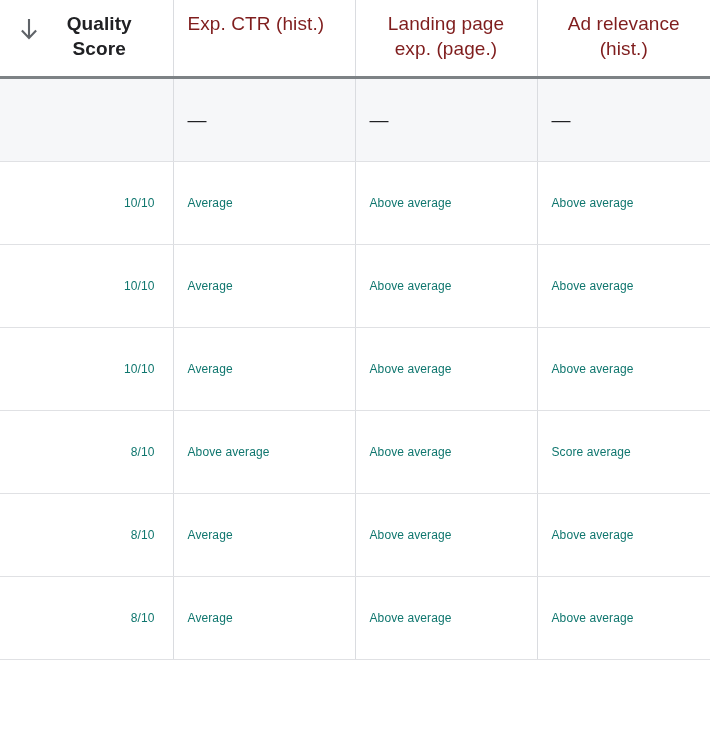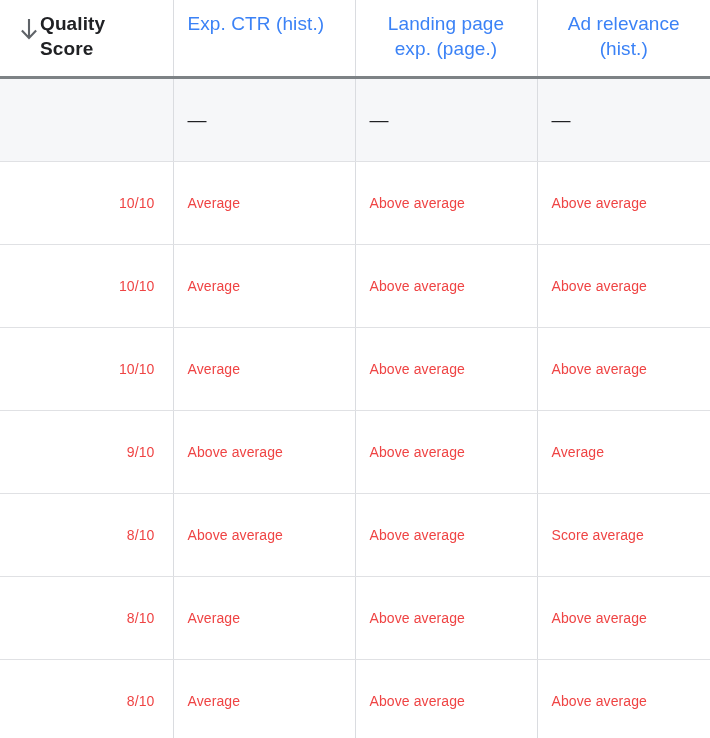--- a/index.html
+++ b/index.html
@@ -59,28 +59,28 @@
     flex: 0 0 auto;
     width: 22px;
     height: 26px;
     display: block;
     margin-top: 6px;
   }
 
   .head-label {
     font-size: 19px;
     line-height: 25px;
-    color: #3b82f6;
+    color: #7f1d1d;
     font-weight: 400;
     letter-spacing: 0.1px;
   }
   .head-label.bold {
     color: #202124;
     font-weight: 700;
-    text-align: left;
+    text-align: center;
   }
 
   
   tbody td {
     padding: 0;
     margin: 0;
     border-bottom: 1px solid #e0e1e4;
     vertical-align: middle;
     height: 83px;
     box-sizing: border-box;
@@ -92,23 +92,23 @@
     border-left: 1px solid #dadce0;
   }
 
   tr.summary-row td {
     background: #f6f7f9;
     height: 84px;
   }
 
   .cell-inner {
     padding: 0 14px;
-    font-size: 14px;
+    font-size: 12px;
     line-height: 28px;
-    color: #ef4444;
+    color: #0f766e;
     letter-spacing: 0.1px;
     word-wrap: break-word;
   }
   .cell-inner.num {
     text-align: right;
     padding-right: 18px;
   }
   .cell-inner.dash {
     color: #202124;
     font-size: 19px;
@@ -211,34 +211,20 @@
         </td>
         <td class="cell-lpe">
           <div class="cell-inner">Above average</div>
         </td>
         <td class="cell-adrel">
           <div class="cell-inner">Above average</div>
         </td>
       </tr>
       <tr>
         <td class="cell-score">
-          <div class="cell-inner num">9/10</div>
-        </td>
-        <td class="cell-ctr">
-          <div class="cell-inner">Above average</div>
-        </td>
-        <td class="cell-lpe">
-          <div class="cell-inner">Above average</div>
-        </td>
-        <td class="cell-adrel">
-          <div class="cell-inner">Average</div>
-        </td>
-      </tr>
-      <tr>
-        <td class="cell-score">
           <div class="cell-inner num">8/10</div>
         </td>
         <td class="cell-ctr">
           <div class="cell-inner">Above average</div>
         </td>
         <td class="cell-lpe">
           <div class="cell-inner">Above average</div>
         </td>
         <td class="cell-adrel">
           <div class="cell-inner">Score average</div>

